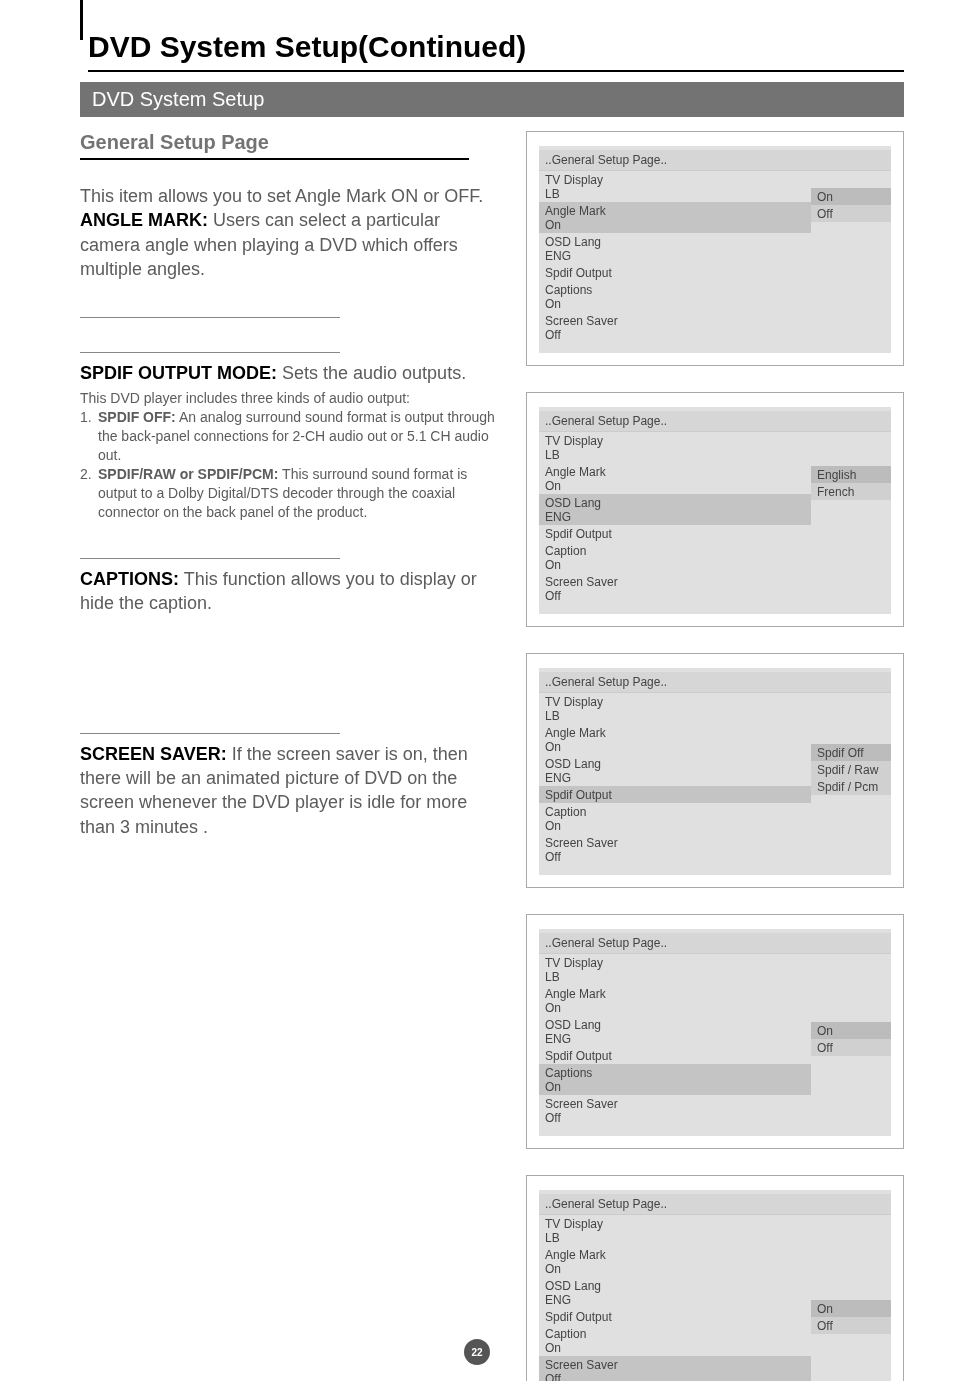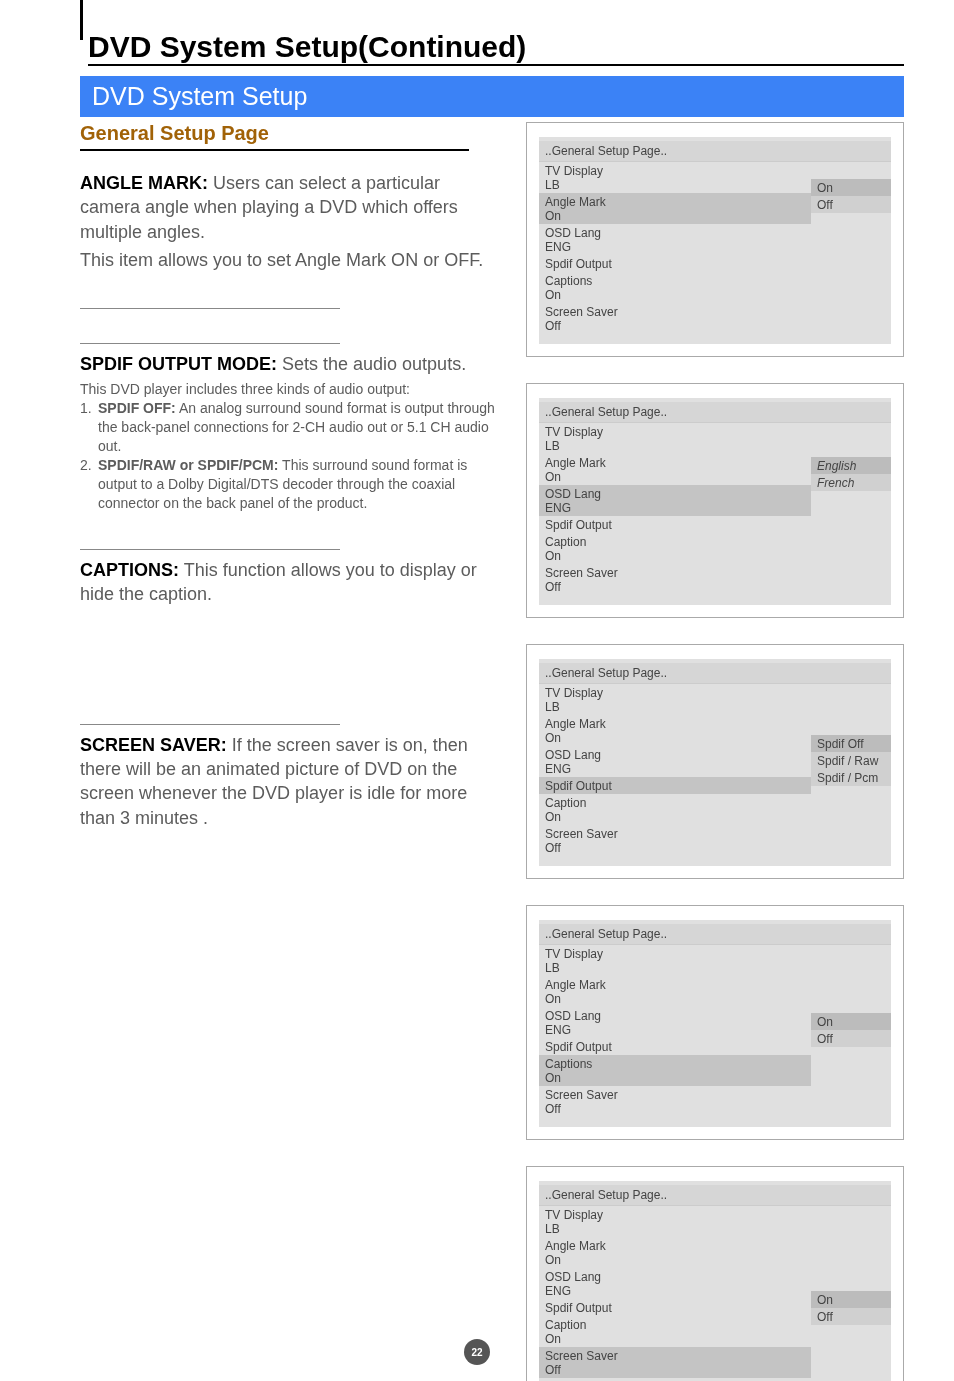--- a/index.html
+++ b/index.html
@@ -19,41 +19,42 @@
     width: 3px;
     height: 40px;
     background: #000;
   }
   .main-title {
     font-size: 30px;
     font-weight: 900;
     color: #000;
     font-family: Arial Black, Arial, sans-serif;
     border-bottom: 2.5px solid #000;
+    padding-bottom: 6px;
     margin-left: 8px;
     margin-bottom: 10px;
   }
   .sub-title-bar {
-    background: #3b82f6;
+    background: #737373;
     color: #fff;
-    font-size: 25px;
+    font-size: 20px;
     padding: 6px 12px;
-    margin-bottom: 5px;
+    margin-bottom: 14px;
   }
   .content-area {
     display: flex;
     gap: 30px;
   }
   .left-col { flex: 1.15; }
   .right-col { width: 378px; display: flex; flex-direction: column; gap: 26px; }
   .section { margin-bottom: 36px; }
   .gsp-heading {
     font-size: 20px;
     font-weight: bold;
-    color: #a16207;
+    color: #737373;
     border-bottom: 2px solid #000;
     display: inline-block;
     padding-bottom: 4px;
     margin-bottom: 20px;
     padding-right: 200px;
   }
   .desc-block { font-size: 18px; line-height: 1.35; color: #5c5c5c; }
   .desc-block .label { font-weight: bold; color: #000; }
   .hr-sep {
     border: none;
@@ -127,24 +128,24 @@
 
 <h1 class="main-title">DVD System Setup(Continued)</h1>
 <div class="sub-title-bar">DVD System Setup</div>
 
 <div class="content-area">
   <div class="left-col">
     <div class="gsp-heading">General Setup Page</div>
 
     
     <div class="section">
+      <p class="desc-block" style="margin-top:4px;">This item allows you to set Angle Mark ON or OFF.</p>
       <p class="desc-block">
         <span class="label">ANGLE MARK:</span><span> Users can select a particular camera angle when playing  a DVD which offers multiple angles.</span>
       </p>
-      <p class="desc-block" style="margin-top:4px;">This item allows you to set Angle Mark ON or OFF.</p>
     </div>
 
     <hr class="hr-sep">
 
     
 
     <hr class="hr-sep">
 
     
     <div class="section">
@@ -246,21 +247,21 @@
               </div>
               <div class="menu-row">
                 <span class="lbl">Caption</span>
                 <span class="val">On</span>
               </div>
               <div class="menu-row">
                 <span class="lbl">Screen Saver</span>
                 <span class="val">Off</span>
               </div>
             </div>
-            <div class="opt-col" style="margin-top: 34px; font-style: italic;">
+            <div class="opt-col" style="margin-top: 34px;">
               <div class="opt-item sel">English</div>
               <div class="opt-item">French</div>
             </div>
           </div>
           <div class="panel-bottom-pad"></div>
         </div>
       </div>
     <div class="panel-outer" id="panel-3">
         <div class="panel-inner">
           <div class="panel-title">..General Setup Page..</div>

